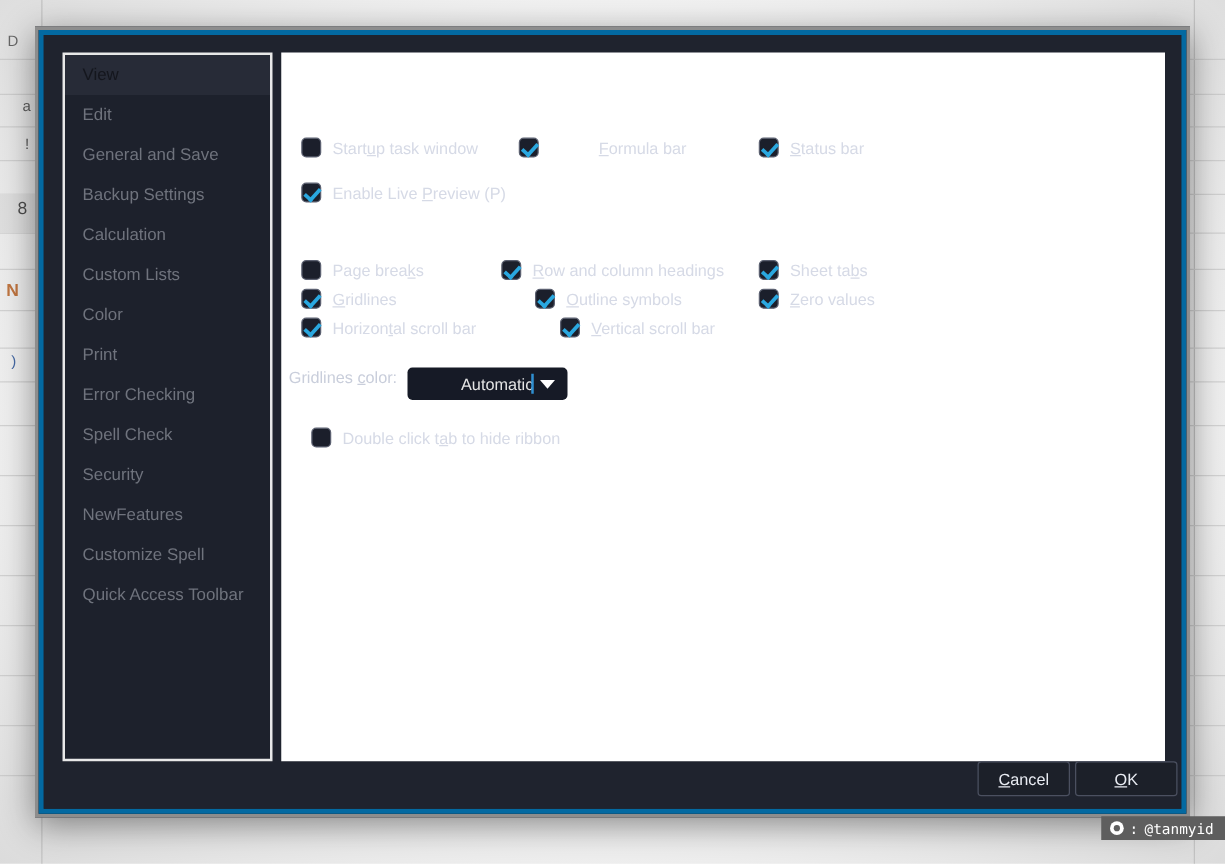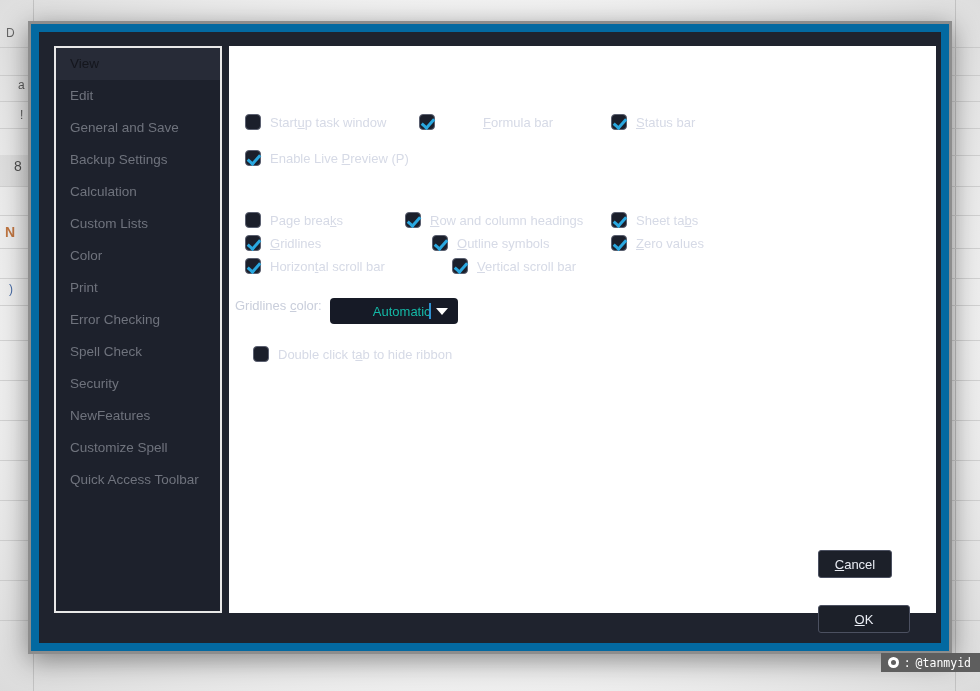--- a/index.html
+++ b/index.html
@@ -53,21 +53,21 @@
   #options-dialog {
     position: absolute;
     left: 28px; top: 21px;
     width: 924px; height: 633px;
     background: #20242f;
     border: 3px solid #8d8d8d;
     box-shadow: 0 6px 26px rgba(0,0,0,0.45);
   }
   #dialog-inner-frame {
     position: absolute; inset: 0;
-    border: 8px solid #0369a1;
+    border: 4px solid #0369a1;
     background: #1f232e;
   }
   #dialog-body {
     position: absolute; inset: 0;
     background: #1f232e;
   }
 
   
   #options-sidebar {
     position: absolute;
@@ -147,59 +147,58 @@
     background: #161a26;
     border-radius: 4px;
     display: flex;
     align-items: center;
     justify-content: center;
     position: relative;
     cursor: pointer;
   }
   #gridlines-color-value {
     font-size: 13px;
-    color: #14b8a6;
+    color: #e5e5e5;
     margin-left: 16px;
   }
   #gridlines-color-sep {
     position: absolute;
     right: 27px; top: 5px;
     width: 2px; height: 16px;
     background: #2f8fd0;
   }
   #gridlines-color-arrow {
     position: absolute;
     right: 10px; top: 10px;
     width: 0; height: 0;
     border-left: 6px solid transparent;
     border-right: 6px solid transparent;
     border-top: 7px solid #ffffff;
   }
 
   
   #dialog-footer {
     position: absolute;
-    right: 31px; bottom: 10px;
-    display: flex;
-    gap: 27px;
-    flex-direction: column;
+    right: 3px; bottom: 10px;
+    display: flex;
+    gap: 4px;
   }
   .dlg-button {
     width: 74px; height: 28px;
     background: #1c2029;
     border: 1px solid #4b5060;
     border-radius: 3px;
     color: #e9ecf3;
     font-size: 13px;
     display: flex;
     align-items: center;
     justify-content: center;
     cursor: pointer;
   }
-  #ok-button { width: 92px; }
+  #ok-button { width: 82px; }
   .dlg-button u { text-decoration: underline; }
 
   
   #watermark {
     position: absolute;
     right: 0px; bottom: 19px;
     height: 19px;
     background: #5e5e5e;
     color: #ffffff;
     font-family: "DejaVu Sans Mono", monospace;

